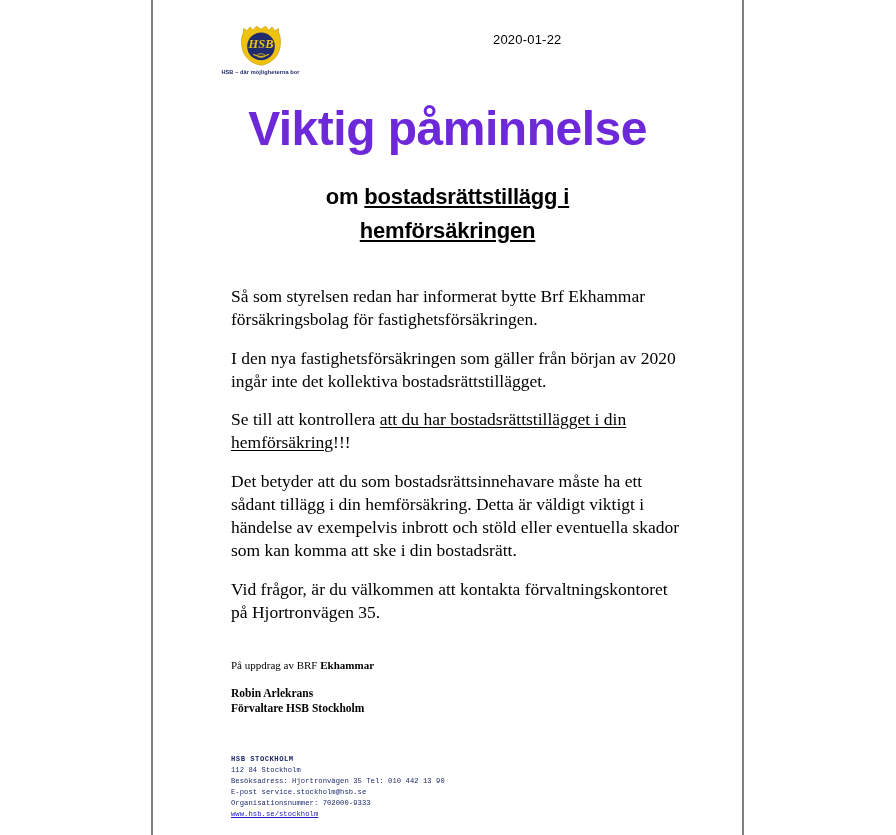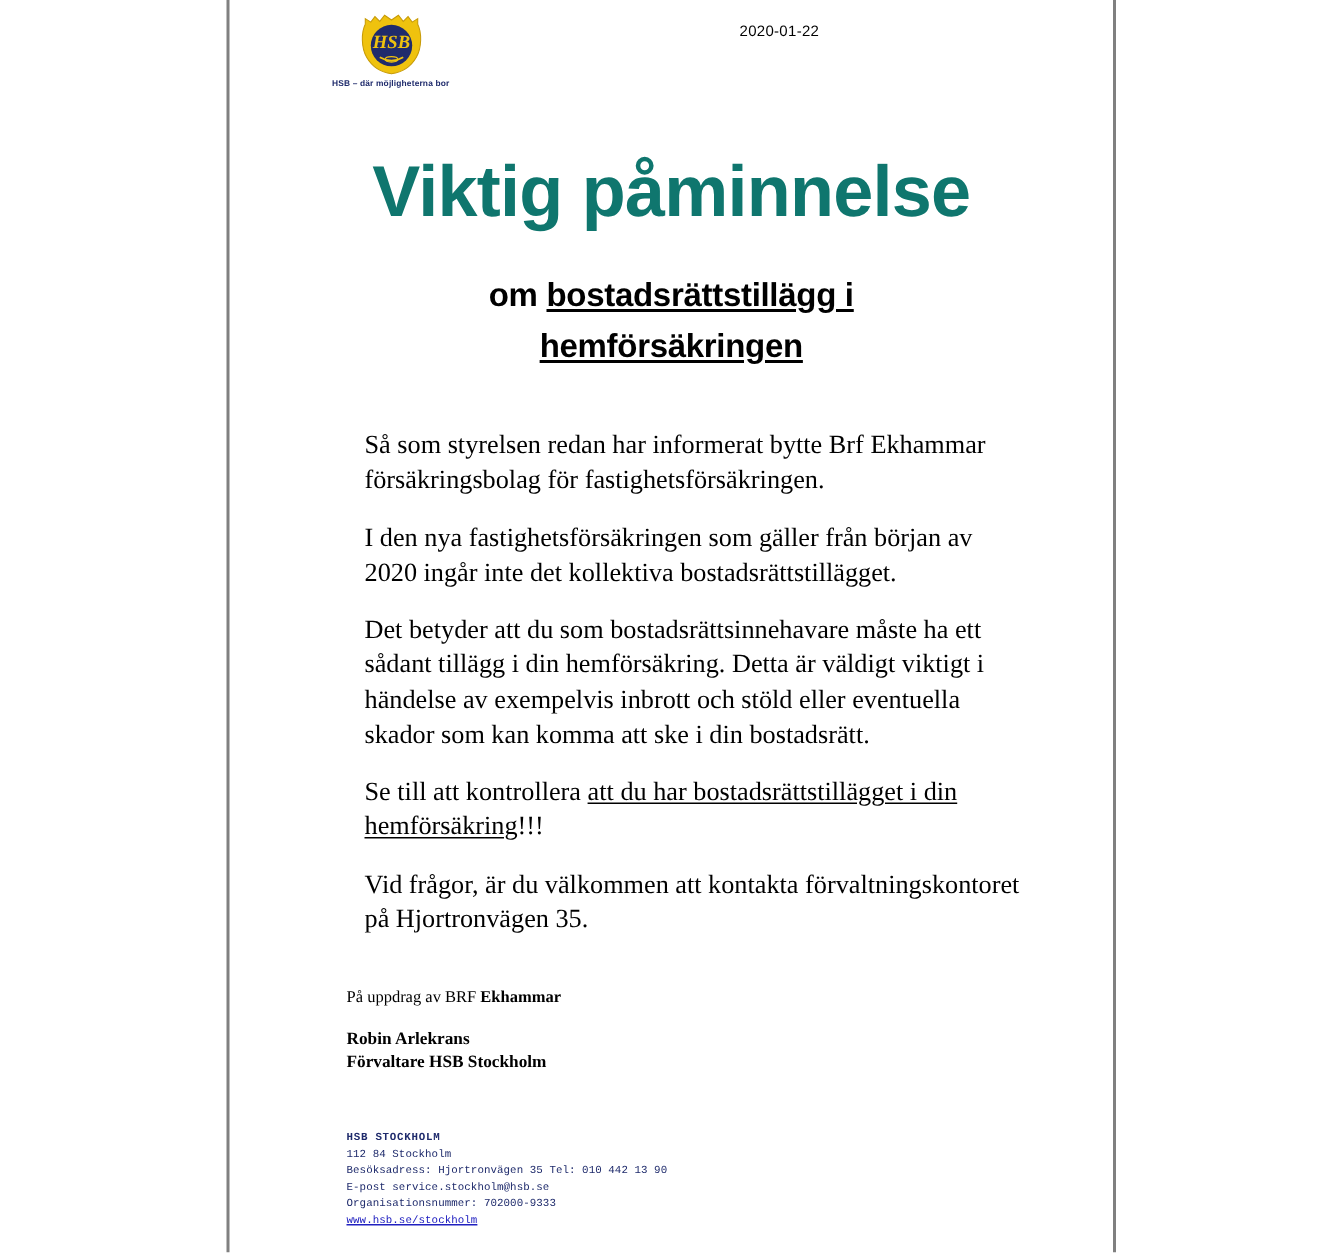--- a/index.html
+++ b/index.html
@@ -25,21 +25,21 @@
     border-left: 2px solid #808080;
     border-right: 2px solid #808080;
     box-sizing: border-box;
     background: #ffffff;
   }
 
   
   #header {
     position: absolute;
     left: 0;
-    top: 0;
+    top: 16px;
     width: 100%;
     height: 80px;
   }
   #logo-block {
     position: absolute;
     left: 45px;
     top: 6px;
     width: 125px;
     text-align: center;
   }
@@ -56,36 +56,36 @@
     color: #1f2b6c;
     letter-spacing: 0.1px;
     margin-top: 1px;
     white-space: nowrap;
   }
   #doc-date {
     position: absolute;
     left: 340px;
     top: 16px;
     font-family: "Liberation Sans", sans-serif;
-    font-size: 10px;
+    font-size: 13px;
     color: #000000;
     letter-spacing: 0.2px;
   }
 
   
   #title-main {
     position: absolute;
     left: 0;
     top: 104px;
     width: 100%;
     text-align: center;
     font-family: "Liberation Sans", sans-serif;
     font-weight: bold;
     font-size: 48px;
-    color: #0f766e;
+    color: #6d28d9;
     letter-spacing: -0.5px;
     line-height: 1.05;
   }
   #title-sub {
     position: absolute;
     left: 0;
     top: 180px;
     width: 100%;
     text-align: center;
     font-family: "Liberation Sans", sans-serif;
@@ -101,21 +101,21 @@
   #body-copy {
     position: absolute;
     left: 78px;
     top: 285px;
     width: 450px;
     font-family: "Liberation Serif", serif;
     font-size: 17.5px;
     color: #000000;
     line-height: 1.33;
   }
-  #body-copy p { margin: 0 0 15px 12px; }
+  #body-copy p { margin: 0 0 15px 0; }
   #body-copy p:last-child { margin-bottom: 0; }
   #body-copy .u { text-decoration: underline; text-underline-offset: 2px; }
 
   
   #signature {
     position: absolute;
     left: 78px;
     top: 646px;
     font-family: "Liberation Serif", serif;
     font-size: 11px;
@@ -176,22 +176,22 @@
   <div id="title-main">Viktig påminnelse</div>
 
   <div id="title-sub">
     <div><span>om </span><span class="u">bostadsrättstillägg i</span></div>
     <div><span class="u">hemförsäkringen</span></div>
   </div>
 
   <div id="body-copy">
     <p>Så som styrelsen redan har informerat bytte Brf Ekhammar försäkringsbolag för fastighetsförsäkringen.</p>
     <p>I den nya fastighetsförsäkringen som gäller från början av 2020 ingår inte det kollektiva bostadsrättstillägget.</p>
+    <p><span>Se till att kontrollera </span><span class="u">att du har bostadsrättstillägget i din hemförsäkring</span><span>!!!</span></p>
     <p>Det betyder att du som bostadsrättsinnehavare måste ha ett sådant tillägg i din hemförsäkring. Detta är väldigt viktigt i händelse av exempelvis inbrott och stöld eller eventuella skador som kan komma att ske i din bostadsrätt.</p>
-    <p><span>Se till att kontrollera </span><span class="u">att du har bostadsrättstillägget i din hemförsäkring</span><span>!!!</span></p>
     <p>Vid frågor, är du välkommen att kontakta förvaltningskontoret på Hjortronvägen 35.</p>
   </div>
 
   <div id="signature">
     <div class="sig-intro"><span>På uppdrag av BRF </span><b>Ekhammar</b></div>
     <div class="sig-name">Robin Arlekrans</div>
     <div class="sig-role">Förvaltare HSB Stockholm</div>
   </div>
 
   <div id="footer">

